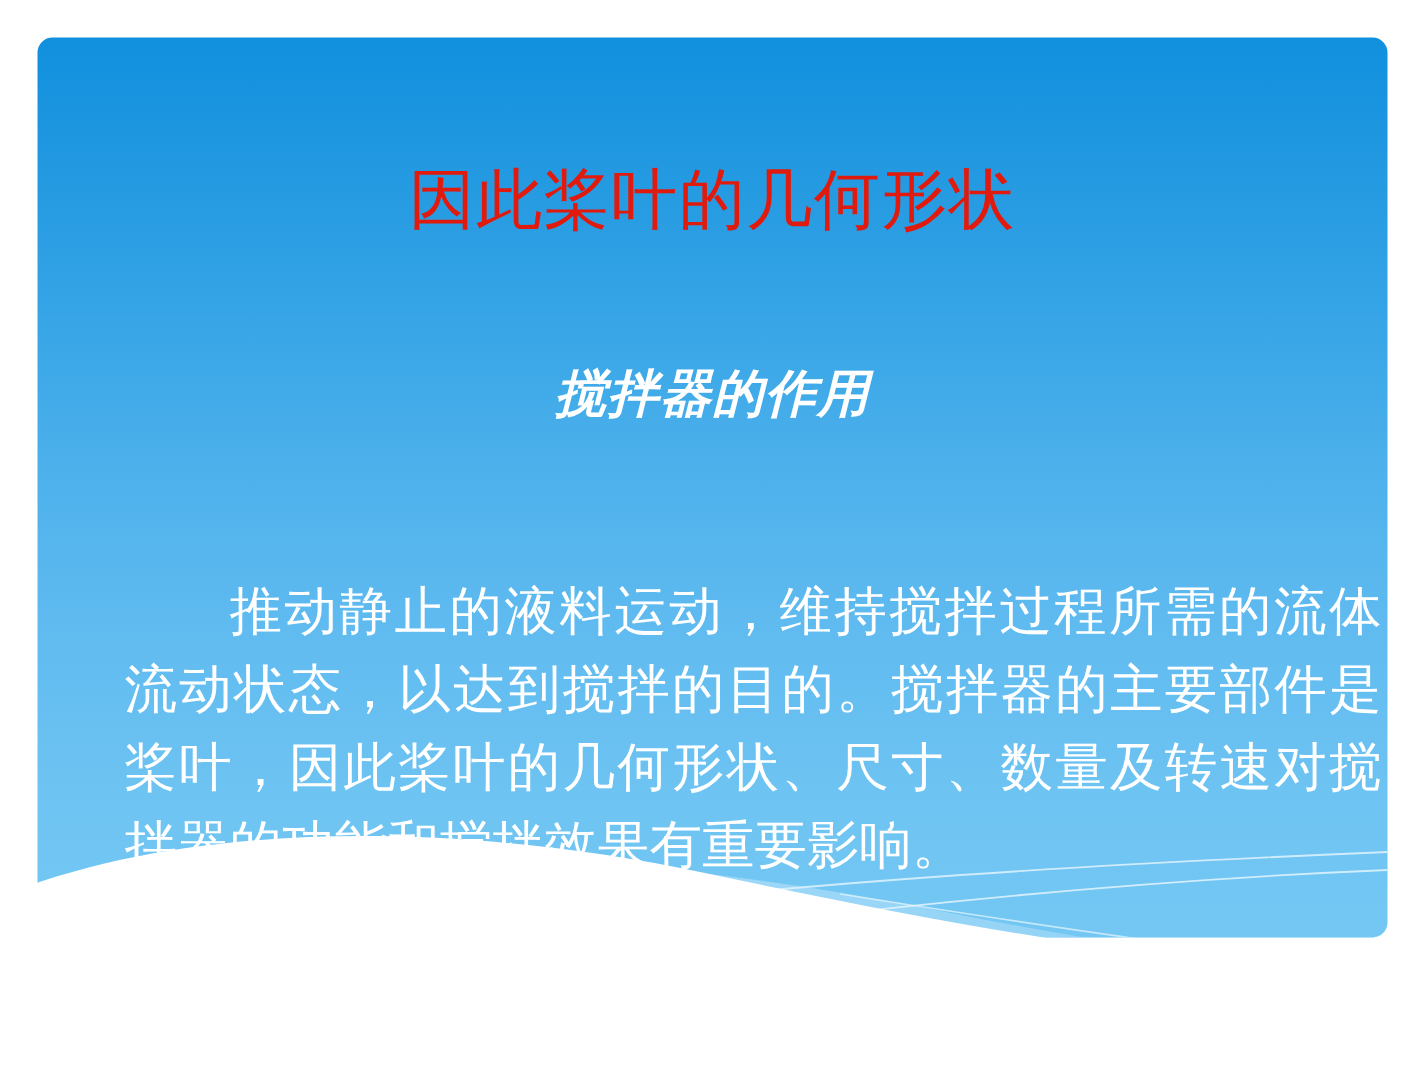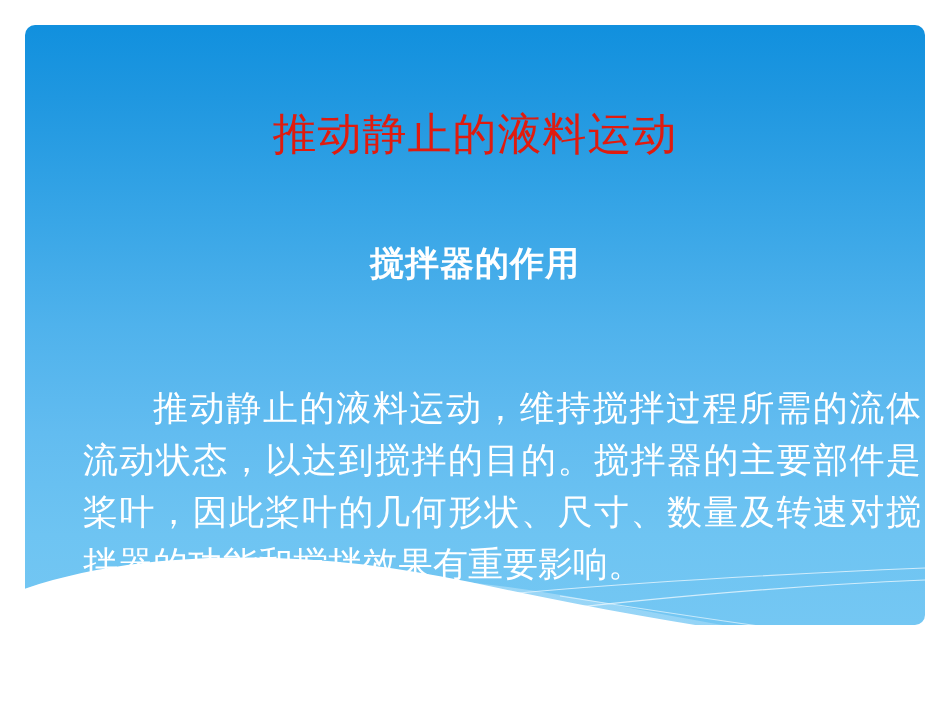--- a/index.html
+++ b/index.html
@@ -70,20 +70,21 @@
     left: 0;
     right: 0;
     top: 190px;
     text-align: center;
     color: #ffffff;
     font-size: 34px;
     font-weight: bold;
     letter-spacing: 1px;
     line-height: 1.2;
     white-space: nowrap;
+    font-style: italic;
   }
 
   .body-text {
     position: absolute;
     left: 58px;
     top: 322px;
     width: 838px;
     color: #ffffff;
     font-size: 35px;
     line-height: 52px;
@@ -94,21 +95,21 @@
     word-break: break-all;
   }
 </style>
 </head>
 <body>
 
 <div class="slide-canvas">
 
   <div class="slide-panel">
 
-    <h1 class="title">推动静止的液料运动</h1>
+    <h1 class="title">因此桨叶的几何形状</h1>
 
     <h2 class="subtitle">搅拌器的作用</h2>
 
     <p class="body-text">推动静止的液料运动，维持搅拌过程所需的流体流动状态，以达到搅拌的目的。搅拌器的主要部件是桨叶，因此桨叶的几何形状、尺寸、数量及转速对搅拌器的功能和搅拌效果有重要影响。</p>
 
   </div>
 
   <svg class="wave-layer" viewBox="0 0 950 713" preserveAspectRatio="none">
     <defs>
       <clipPath id="panelClip">

